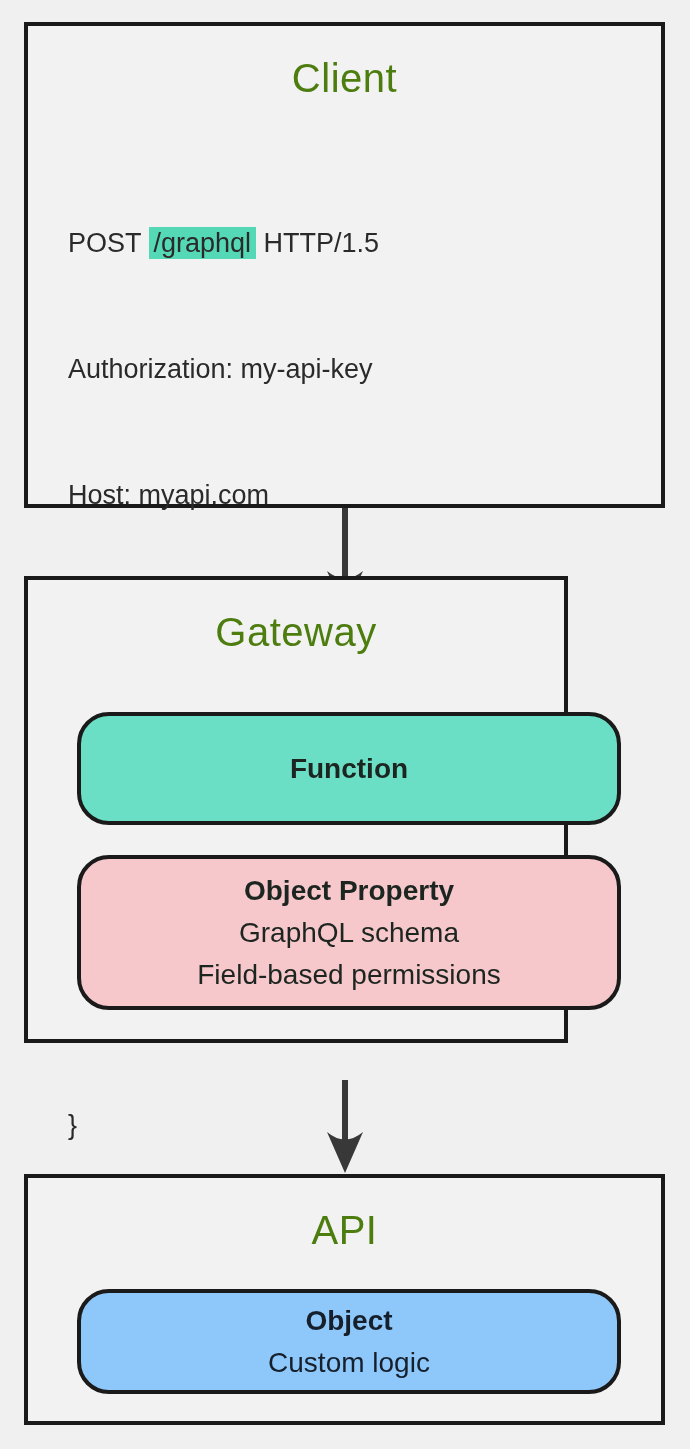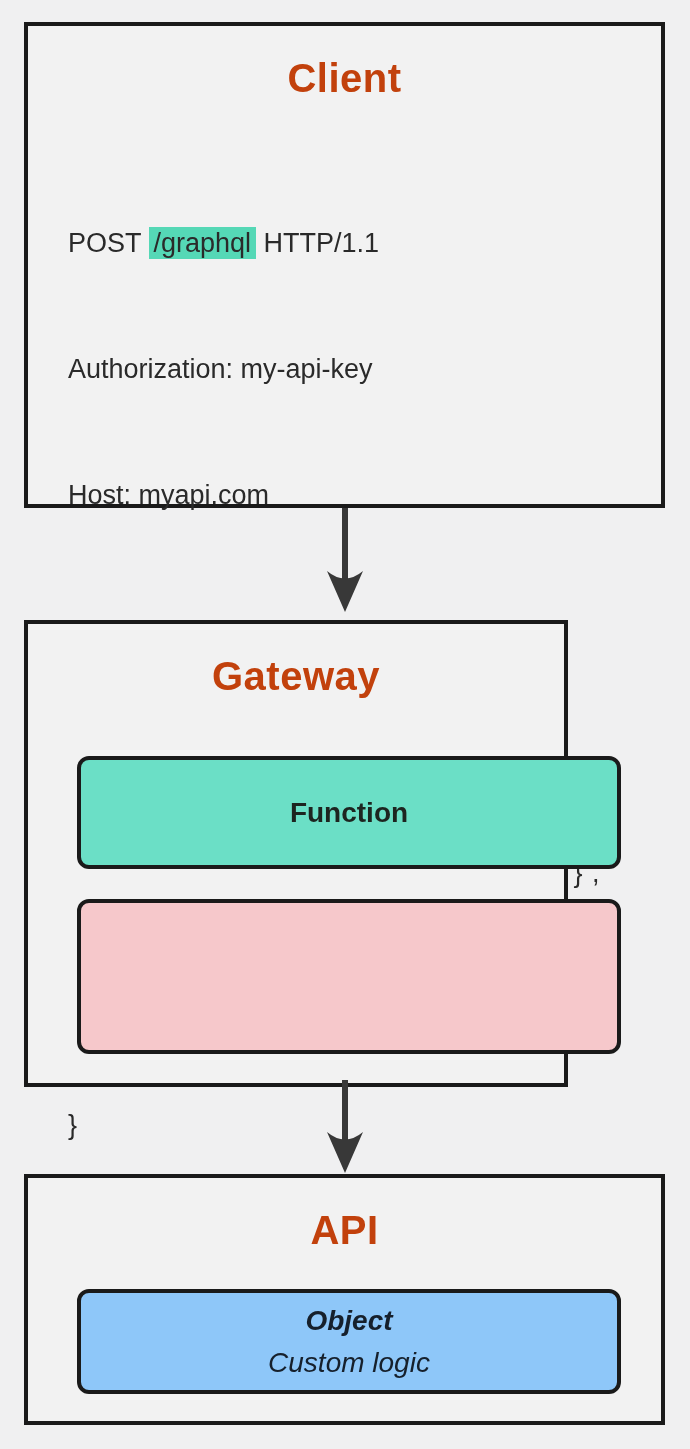--- a/index.html
+++ b/index.html
@@ -13,29 +13,29 @@
   }
   .outer-box {
     position: absolute;
     left: 24px;
     width: 633px;              
     background: #f2f2f2;
     border: 4px solid #1a1a1a;
     box-sizing: border-box;
   }
   .box-client  { top: 22px;   height: 486px; width: 641px; }
-  .box-gateway { top: 620px;  height: 467px; width: 544px; }
+  .box-gateway { top: 576px;  height: 467px; width: 544px; }
   .box-api     { top: 1174px; height: 251px; width: 641px; }
 
   .box-title {
     margin: 28px 0 0 0;
     text-align: center;
     font-size: 40px;
-    font-weight: bold;
-    color: #c2410c;
+    font-weight: normal;
+    color: #4d7c0f;
     line-height: 48px;
     letter-spacing: 0.5px;
   }
 
   .request {
     margin: 36px 0 0 40px;
     font-size: 27px;
     line-height: 42px;
     white-space: pre;
   }
@@ -47,52 +47,52 @@
   .hl-teal { background: #55d8b6; padding: 1px 5px; }
   .hl-pink { background: #f6c8cb; }
   .hl-blue { background: #84c0f6; }
   .hl-pink-pad { background: #f6c8cb; padding: 5px 9px; }
 
   .pill {
     position: absolute;
     left: 49px;
     width: 544px;
     border: 4px solid #1a1a1a;
-    border-radius: 12px;
+    border-radius: 32px;
     box-sizing: border-box;
     display: flex;
     flex-direction: column;
     justify-content: center;
     align-items: center;
     text-align: center;
     font-size: 28px;
     line-height: 42px;
     color: #1d2520;
   }
   .pill .pill-title { font-weight: bold; }
   .pill-teal { top: 132px; height: 113px; background: #6bdfc6; }
   .pill-pink { top: 275px; height: 155px; background: #f6c8cb; }
-  .pill-blue { top: 111px; height: 105px; background: #8ec7f9; color: #16202c; font-style: italic; }
+  .pill-blue { top: 111px; height: 105px; background: #8ec7f9; color: #16202c; }
 
   .arrow {
     position: absolute;
     left: 325px;
     width: 40px;
   }
   .arrow-1 { top: 508px; height: 105px; }
   .arrow-2 { top: 1080px; height: 94px; }
   .arrow svg { display: block; }
 </style>
 </head>
 <body>
 
 <div class="outer-box box-client">
   <div class="box-title">Client</div>
   <div class="request">
-    <span class="line"><span>POST </span><span class="hl hl-teal">/graphql</span><span> HTTP/1.1</span></span>
+    <span class="line"><span>POST </span><span class="hl hl-teal">/graphql</span><span> HTTP/1.5</span></span>
     <span class="line">Authorization: my-api-key</span>
     <span class="line">Host: myapi.com</span>
     <span class="line blank"></span>
     <span class="line">{</span>
     <span class="line indent"><span>"query": "query {</span><span class="hl hl-pink">profile(</span><span class="hl hl-blue">id: 1</span><span>) { </span><span class="hl hl-pink-pad">name</span><span> } }",</span></span>
     <span class="line indent">"variables": {}</span>
     <span class="line">}</span>
   </div>
 </div>
 
@@ -102,20 +102,23 @@
     <path d="M20,104 L2,63 Q20,78 38,63 Z" fill="#383838"></path>
   </svg>
 </div>
 
 <div class="outer-box box-gateway">
   <div class="box-title">Gateway</div>
   <div class="pill pill-teal">
     <div class="pill-title">Function</div>
   </div>
   <div class="pill pill-pink">
+    <div class="pill-title">Object Property</div>
+    <div>GraphQL schema</div>
+    <div>Field-based permissions</div>
   </div>
 </div>
 
 <div class="arrow arrow-2">
   <svg width="40" height="94" viewBox="0 0 40 94">
     <line x1="20" y1="0" x2="20" y2="63" stroke="#383838" stroke-width="6"></line>
     <path d="M20,93 L2,52 Q20,67 38,52 Z" fill="#383838"></path>
   </svg>
 </div>
 

